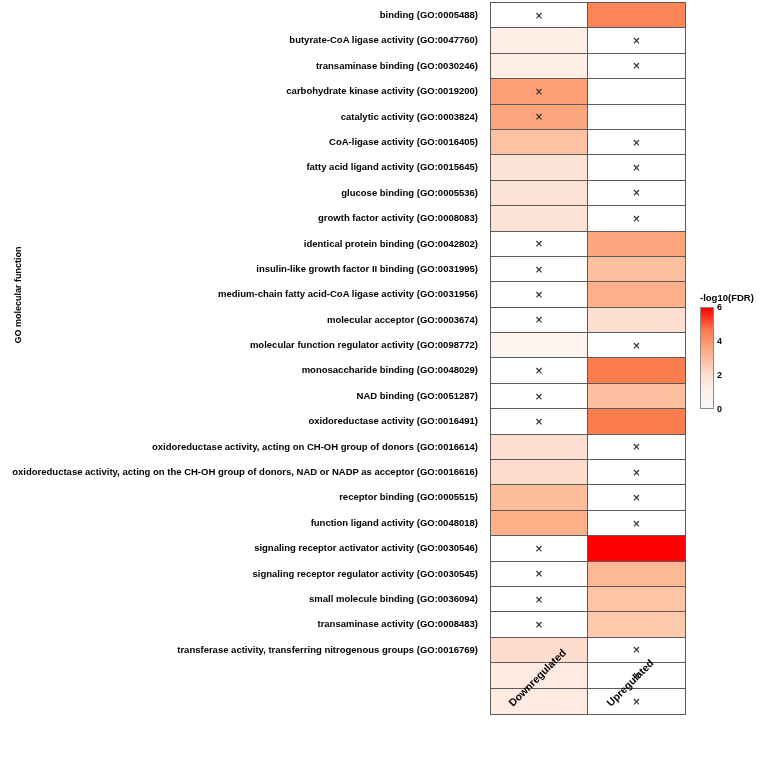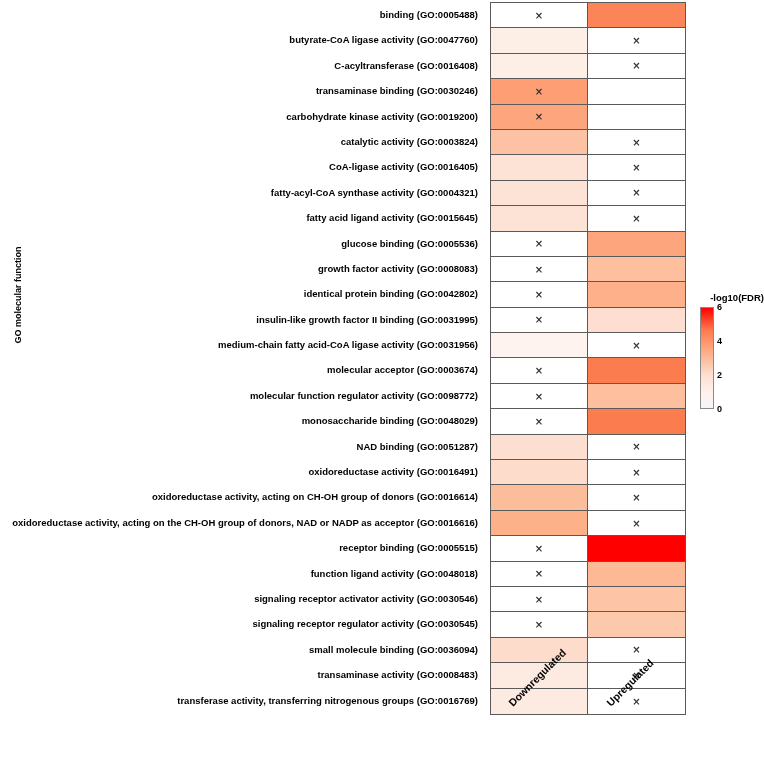--- a/index.html
+++ b/index.html
@@ -106,21 +106,20 @@
   }
   #x-label-0 { left: 506px; top: 700px; }
   #x-label-1 { left: 604px; top: 700px; }
 
   
   #legend {
     position: absolute;
     left: 700px;
     top: 292px;
     width: 64px;
-    text-align: right;
   }
   #legend-title {
     font-size: 9.5px;
     color: #000;
     margin-bottom: 4px;
     white-space: nowrap;
   }
   #legend-body {
     position: relative;
     display: flex;
@@ -150,26 +149,24 @@
 </head>
 <body>
 
 <div id="plot-root">
 
   <div id="y-axis-title">GO molecular function</div>
 
   <div id="row-labels">
       <div class="row-label">binding (GO:0005488)</div>
       <div class="row-label">butyrate-CoA ligase activity (GO:0047760)</div>
-      <div class="row-label">C-acyltransferase (GO:0016408)</div>
       <div class="row-label">transaminase binding (GO:0030246)</div>
       <div class="row-label">carbohydrate kinase activity (GO:0019200)</div>
       <div class="row-label">catalytic activity (GO:0003824)</div>
       <div class="row-label">CoA-ligase activity (GO:0016405)</div>
-      <div class="row-label">fatty-acyl-CoA synthase activity (GO:0004321)</div>
       <div class="row-label">fatty acid ligand activity (GO:0015645)</div>
       <div class="row-label">glucose binding (GO:0005536)</div>
       <div class="row-label">growth factor activity (GO:0008083)</div>
       <div class="row-label">identical protein binding (GO:0042802)</div>
       <div class="row-label">insulin-like growth factor II binding (GO:0031995)</div>
       <div class="row-label">medium-chain fatty acid-CoA ligase activity (GO:0031956)</div>
       <div class="row-label">molecular acceptor (GO:0003674)</div>
       <div class="row-label">molecular function regulator activity (GO:0098772)</div>
       <div class="row-label">monosaccharide binding (GO:0048029)</div>
       <div class="row-label">NAD binding (GO:0051287)</div>

